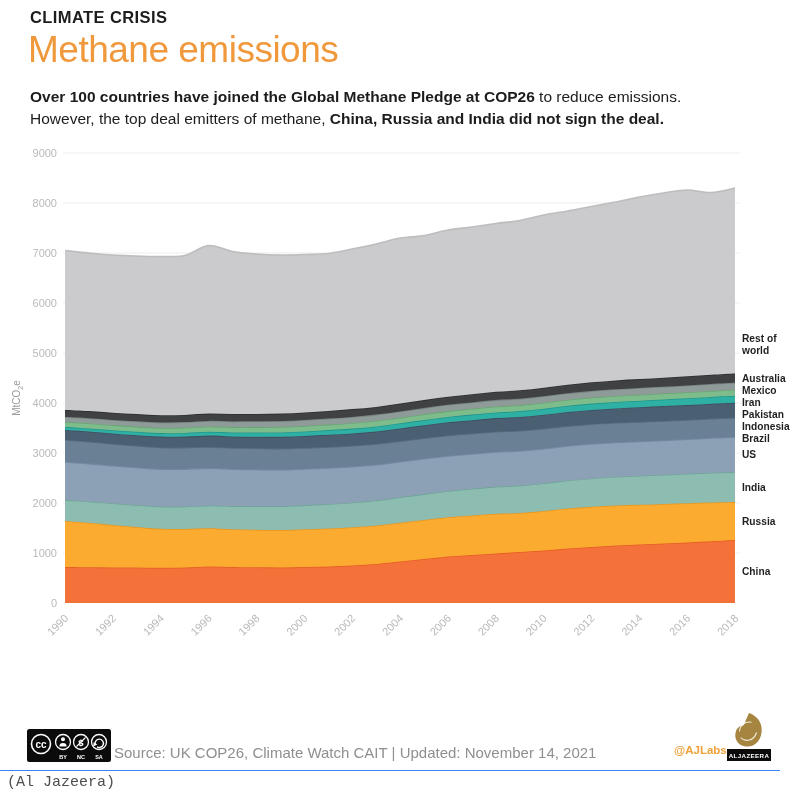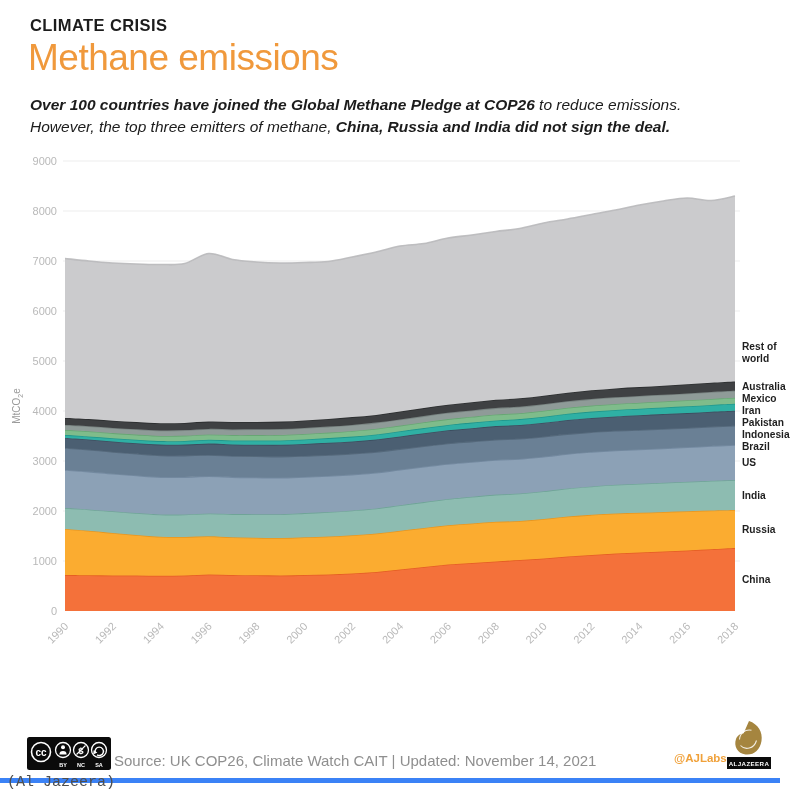--- a/index.html
+++ b/index.html
@@ -1,37 +1,37 @@
 <!DOCTYPE html>
 <html><head>
 <meta charset="utf-8">
 <style>
   html,body{margin:0;padding:0;}
   body{width:798px;height:800px;background:#ffffff;font-family:"Liberation Sans",sans-serif;position:relative;overflow:hidden;}
-  .card{position:absolute;left:0;top:8px;width:780px;height:770px;background:#ffffff;border-bottom:5px solid #3b82f6;}
+  .card{position:absolute;left:0;top:0;width:780px;height:770px;background:#ffffff;border-bottom:1px solid #3b82f6;}
   .kicker{position:absolute;left:30px;top:8px;font-size:16.5px;font-weight:800;letter-spacing:.4px;color:#1c1c1c;}
   .title{position:absolute;left:28px;top:29px;font-size:37px;font-weight:400;letter-spacing:-0.5px;color:#f0993c;text-align:center;}
-  .intro{position:absolute;left:30px;top:86px;width:756px;font-size:15.5px;line-height:22px;color:#1c1c1c;font-weight:400;font-style:italic;}
+  .intro{position:absolute;left:30px;top:86px;width:756px;font-size:15.5px;line-height:22px;color:#1c1c1c;font-weight:400;}
   .intro b{font-weight:700;}
   #chart-svg{position:absolute;left:0;top:145px;}
   .src-text{position:absolute;left:114px;top:744px;font-size:15px;color:#8f8f8f;}
   .credit{position:absolute;left:674px;top:744px;font-size:11.5px;font-weight:700;color:#f0a13a;}
   .cc-badge{position:absolute;left:27px;top:729px;}
   .aj-logo{position:absolute;left:727px;top:712px;}
   .caption{position:absolute;left:7px;top:774px;font-size:15px;color:#4f4f4f;font-family:Liberation Mono, monospace;}
 </style>
 </head>
 <body>
 
 <div class="card">
 
   <div class="kicker">CLIMATE CRISIS</div>
   <div class="title">Methane emissions</div>
 
-  <div class="intro"><b>Over 100 countries have joined the Global Methane Pledge at COP26</b><span> to reduce emissions. </span><br><span>However, the top three emitters of methane, </span><b>China, Russia and India did not sign the deal.</b></div>
+  <div class="intro"><b>Over 100 countries have joined the Global Methane Pledge at COP26</b><span> to reduce emissions. </span><br><span>However, the top deal emitters of methane, </span><b>China, Russia and India did not sign the deal.</b></div>
 
   <svg id="chart-svg" width="798" height="525" viewBox="0 0 798 525">
       <text x="57" y="461.5" text-anchor="end" font-size="11" fill="#b9b9b9">0</text>
       <line x1="63" x2="740" y1="408" y2="408" stroke="#ededed" stroke-width="1"></line>
       <text x="57" y="411.5" text-anchor="end" font-size="11" fill="#b9b9b9">1000</text>
       <line x1="63" x2="740" y1="358" y2="358" stroke="#ededed" stroke-width="1"></line>
       <text x="57" y="361.5" text-anchor="end" font-size="11" fill="#b9b9b9">2000</text>
       <line x1="63" x2="740" y1="308" y2="308" stroke="#ededed" stroke-width="1"></line>
       <text x="57" y="311.5" text-anchor="end" font-size="11" fill="#b9b9b9">3000</text>
       <line x1="63" x2="740" y1="258" y2="258" stroke="#ededed" stroke-width="1"></line>

